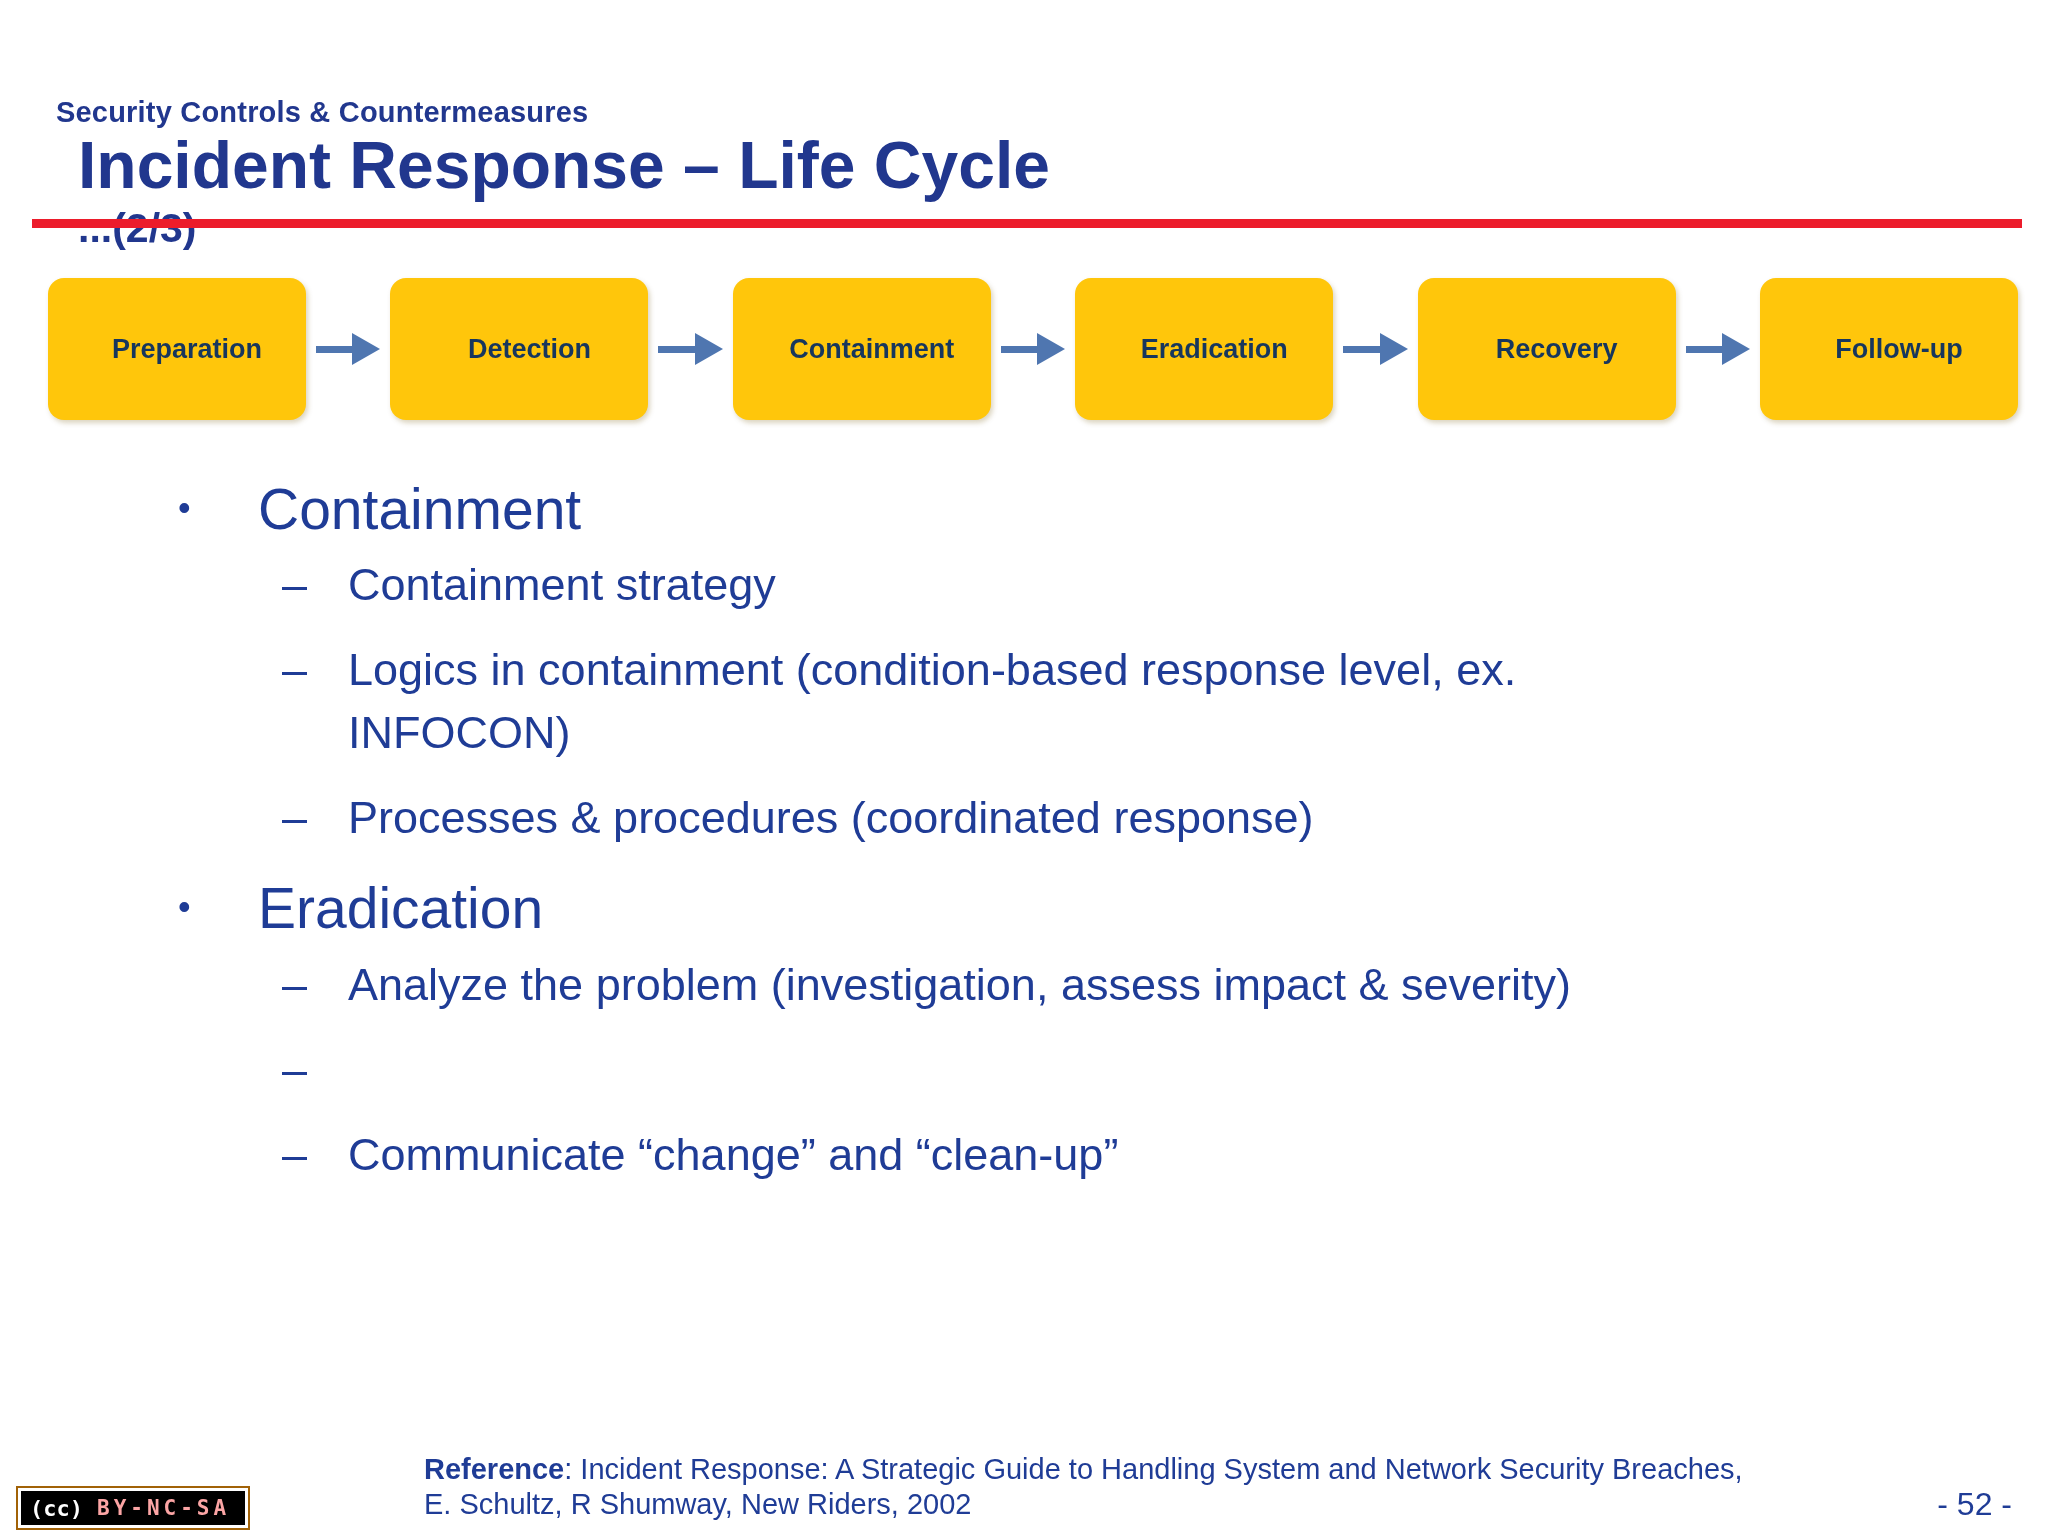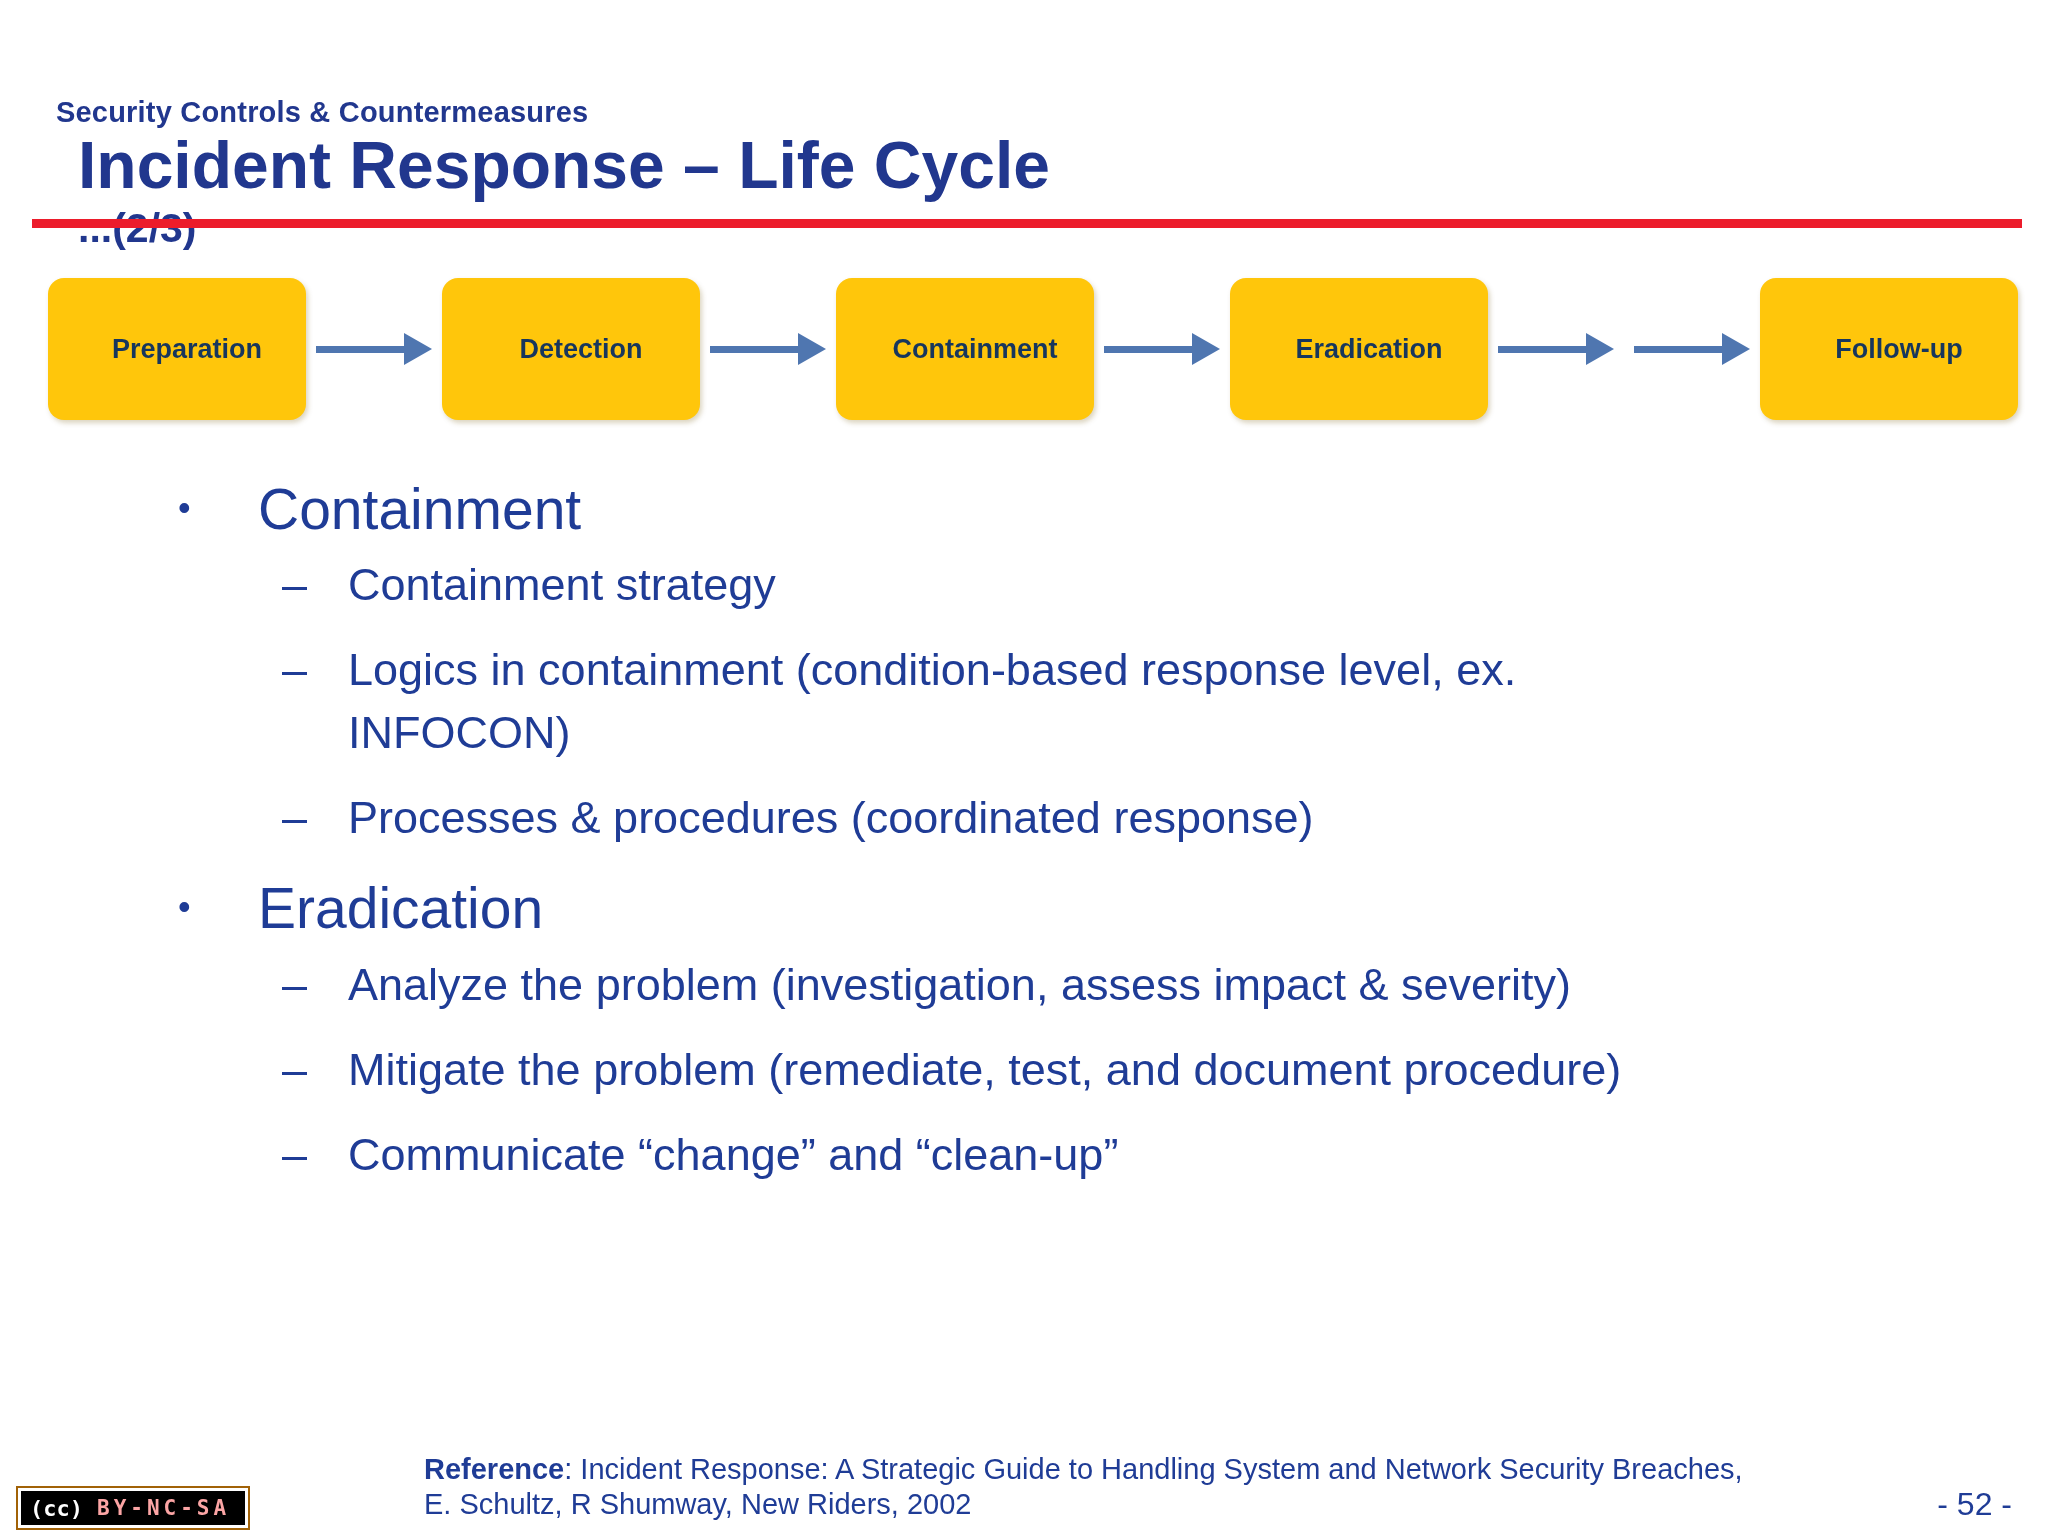--- a/index.html
+++ b/index.html
@@ -123,20 +123,23 @@
         <span class="shaft"></span>
         <span class="head"></span>
       </div>
     <div class="step">
       <span class="step-label">Eradication</span>
     </div>
     <div class="arrow">
         <span class="shaft"></span>
         <span class="head"></span>
       </div>
+    <div class="step">
+      <span class="step-label">Recovery</span>
+    </div>
     <div class="arrow">
         <span class="shaft"></span>
         <span class="head"></span>
       </div>
     <div class="step">
       <span class="step-label">Follow-up</span>
     </div>
   </div>
 
   <div class="content">
@@ -161,21 +164,20 @@
     <div class="row l1 spaced">
       <span class="marker">•</span>
       <span class="text">Eradication</span>
     </div>
     <div class="row l2">
       <span class="marker">–</span>
       <span class="text">Analyze the problem (investigation, assess impact &amp; severity)</span>
     </div>
     <div class="row l2">
       <span class="marker">–</span>
-      <span class="text">Mitigate the problem (remediate, test, and document procedure)</span>
     </div>
     <div class="row l2">
       <span class="marker">–</span>
       <span class="text">Communicate “change” and “clean-up”</span>
     </div>
 
   </div>
 
   <div class="reference">
     <span class="ref-label">Reference</span><span class="ref-body">: Incident Response: A Strategic Guide to Handling System and Network Security Breaches, E. Schultz, R Shumway, New Riders, 2002</span>

